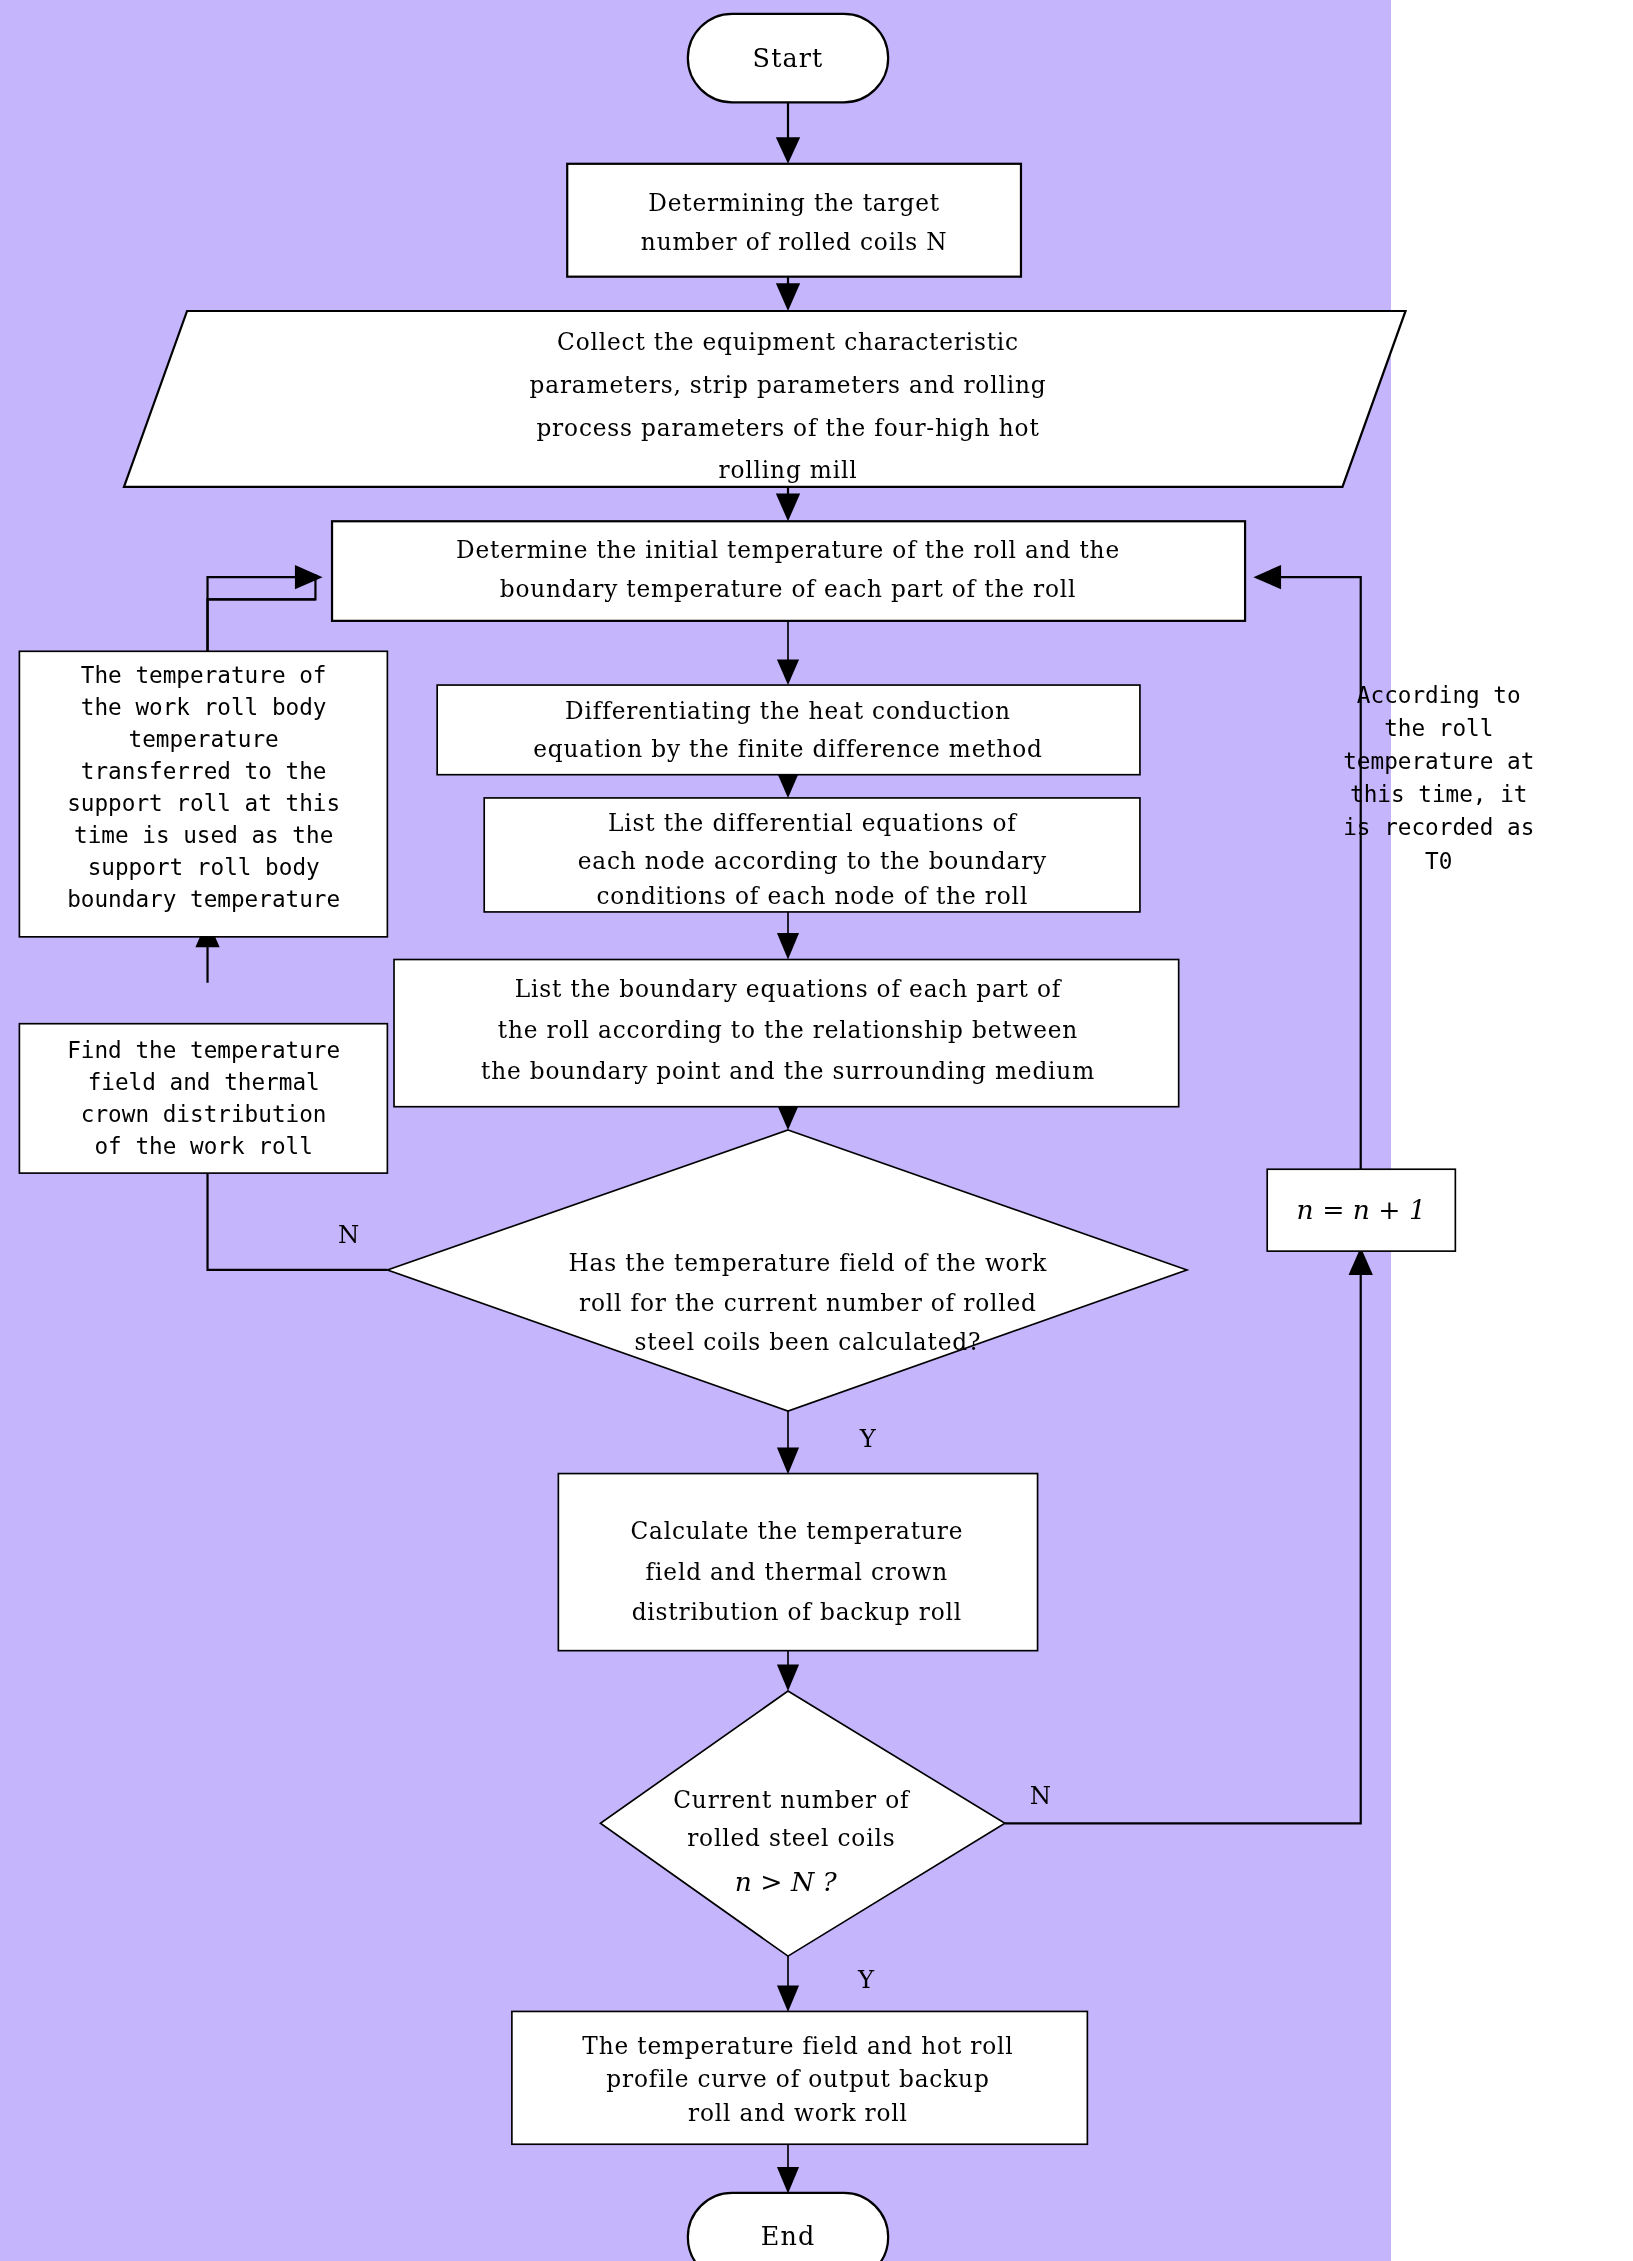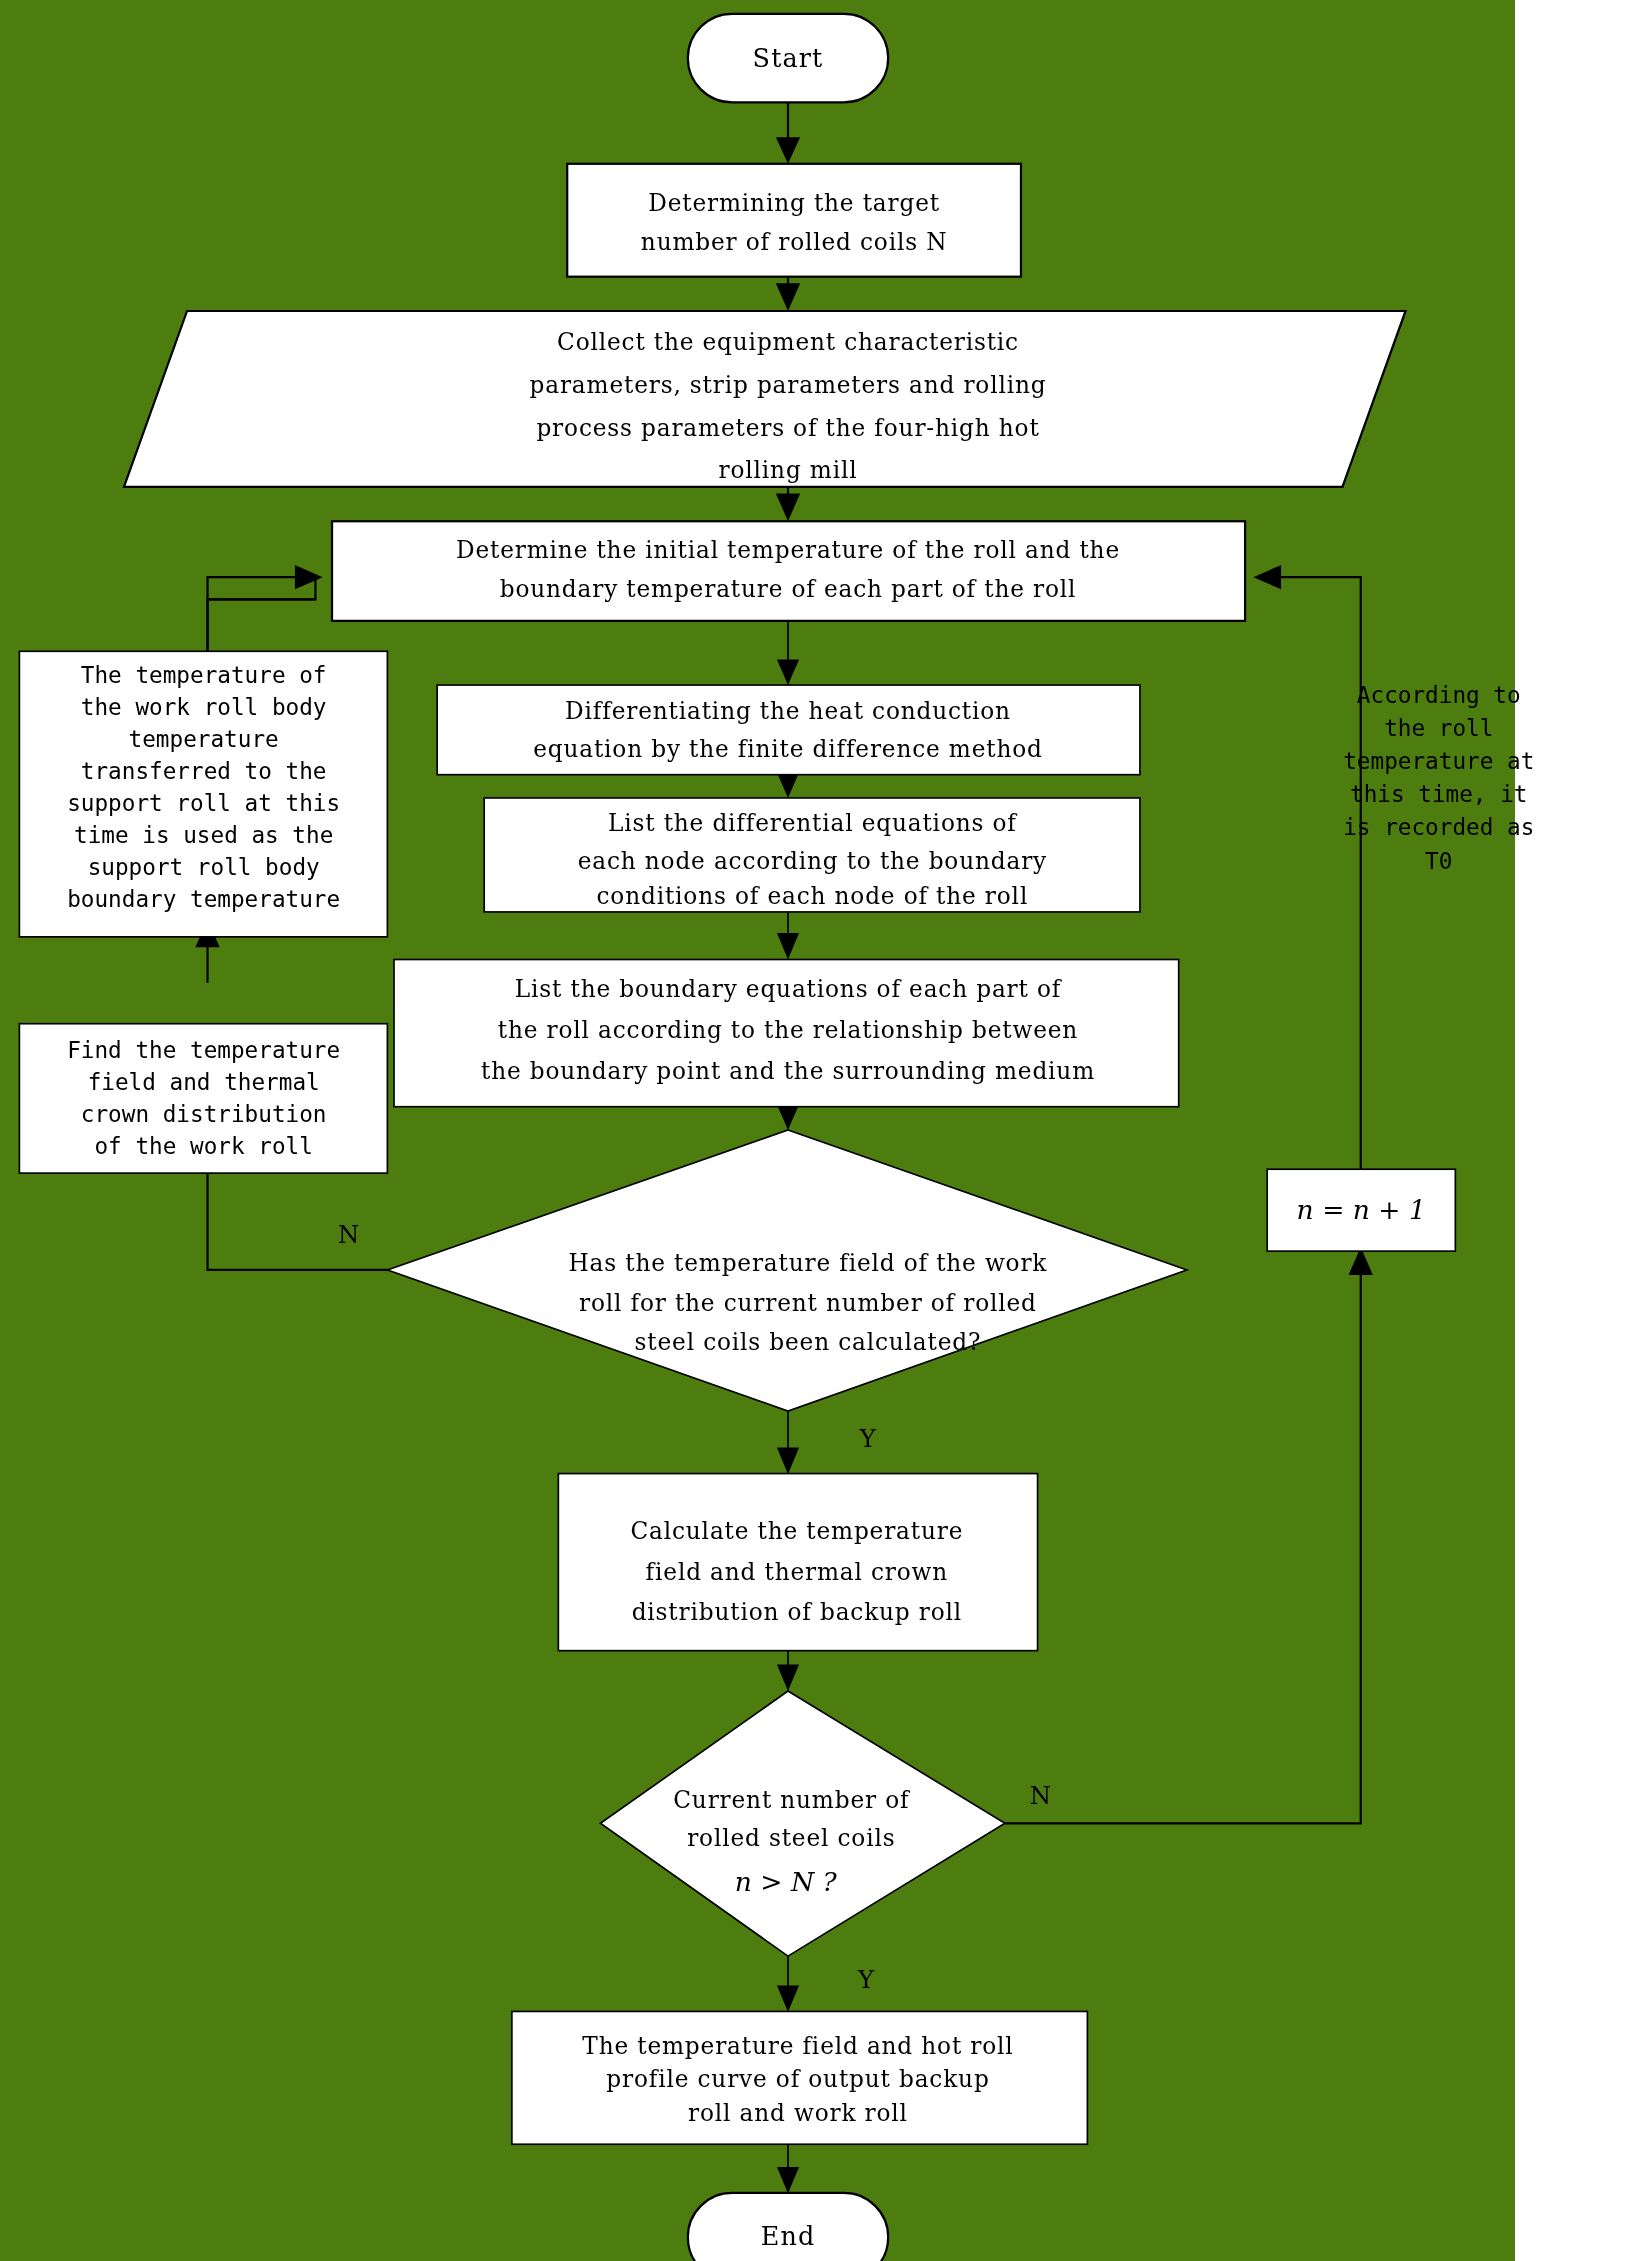--- a/index.html
+++ b/index.html
@@ -9,23 +9,23 @@
     background: #ffffff;
   }
   body {
     width: 1633px;
     height: 2261px;
     font-family: "DejaVu Serif", serif;
     overflow: hidden;
   }
   #flowchart-root {
     position: relative;
-    width: 1515px;
+    width: 1391px;
     height: 2261px;
-    background: #4d7c0f;
+    background: #c4b5fd;
   }
   svg.fc {
     display: block;
     width: 1633px;
     height: 2261px;
   }
   .shape {
     fill: #ffffff;
     stroke: #000000;
     stroke-width: 4;

